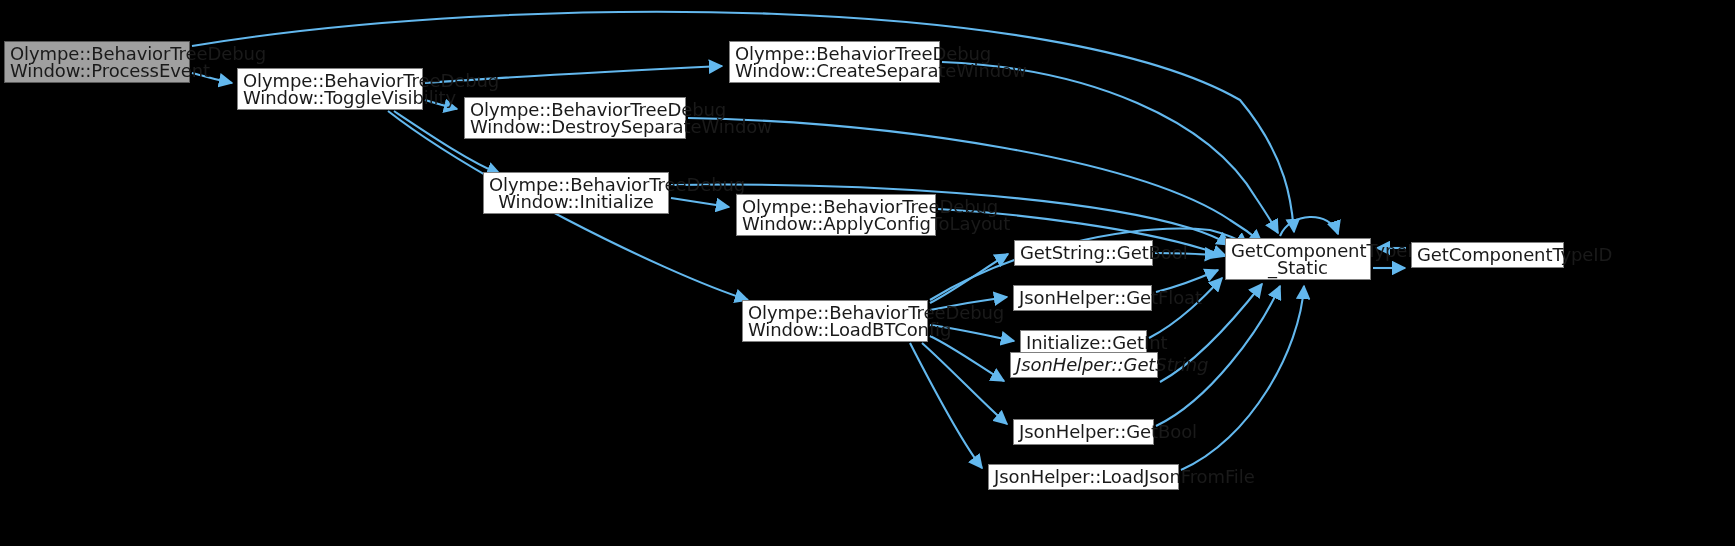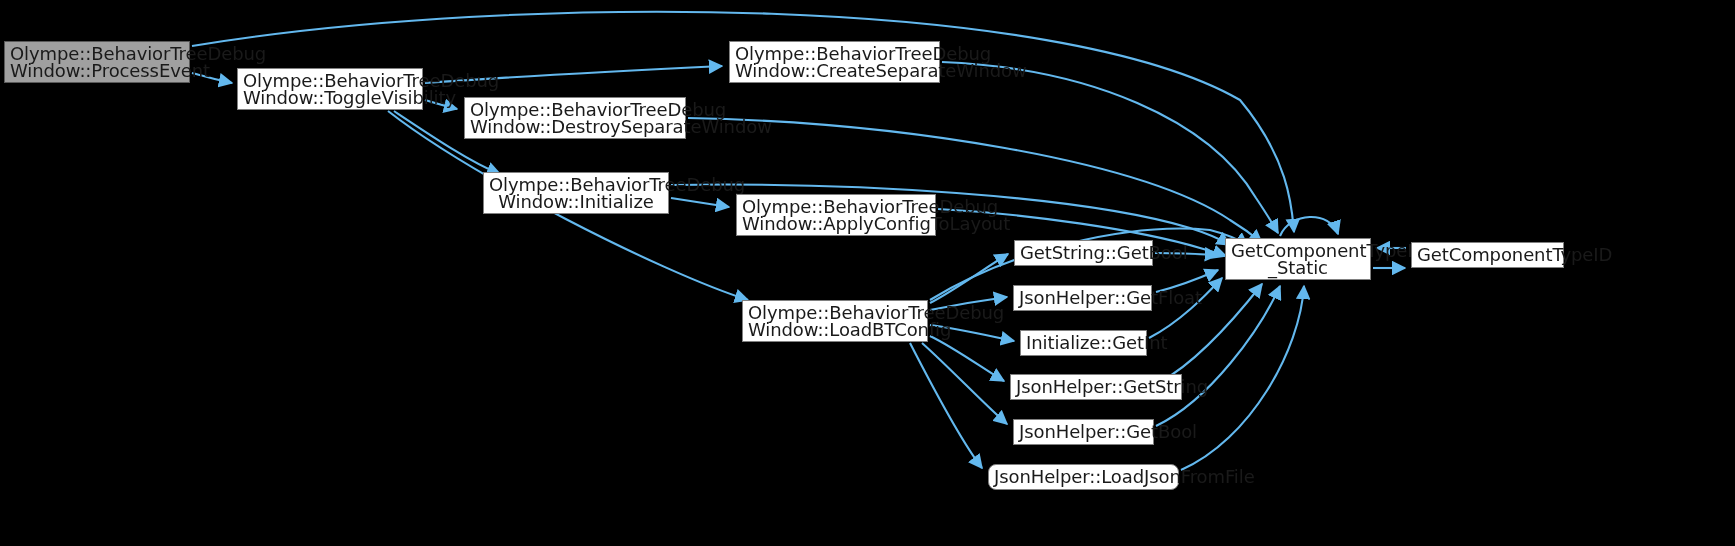--- a/index.html
+++ b/index.html
@@ -130,20 +130,20 @@
 Window::DestroySeparateWindow</span></div>
       <div class="node" style="left: 483px; top: 172px; width: 186px; height: 42px;"><span class="label">Olympe::BehaviorTreeDebug
 Window::Initialize</span></div>
       <div class="node" style="left: 736px; top: 194px; width: 200px; height: 42px;"><span class="label">Olympe::BehaviorTreeDebug
 Window::ApplyConfigToLayout</span></div>
       <div class="node" style="left: 742px; top: 300px; width: 186px; height: 42px;"><span class="label">Olympe::BehaviorTreeDebug
 Window::LoadBTConfig</span></div>
       <div class="node" style="left: 1014px; top: 240px; width: 139px; height: 26px;"><span class="label">GetString::GetBool</span></div>
       <div class="node" style="left: 1013px; top: 285px; width: 139px; height: 26px;"><span class="label">JsonHelper::GetFloat</span></div>
       <div class="node" style="left: 1020px; top: 330px; width: 127px; height: 26px;"><span class="label">Initialize::GetInt</span></div>
-      <div class="node" style="left: 1010px; top: 374px; width: 172px; height: 26px;"><span class="label">JsonHelper::GetString</span></div>
+      <div class="node" style="left: 1010px; top: 352px; width: 148px; height: 26px; font-style: italic;"><span class="label">JsonHelper::GetString</span></div>
       <div class="node" style="left: 1013px; top: 419px; width: 141px; height: 26px;"><span class="label">JsonHelper::GetBool</span></div>
-      <div class="node" style="left: 988px; top: 464px; width: 191px; height: 26px; border-radius: 8px;"><span class="label">JsonHelper::LoadJsonFromFile</span></div>
+      <div class="node" style="left: 988px; top: 464px; width: 191px; height: 26px;"><span class="label">JsonHelper::LoadJsonFromFile</span></div>
       <div class="node" style="left: 1225px; top: 238px; width: 146px; height: 42px;"><span class="label">GetComponentTypeID
 _Static</span></div>
       <div class="node" style="left: 1411px; top: 242px; width: 153px; height: 26px;"><span class="label">GetComponentTypeID</span></div>
     </div>
 </div>
 
 </body></html>

